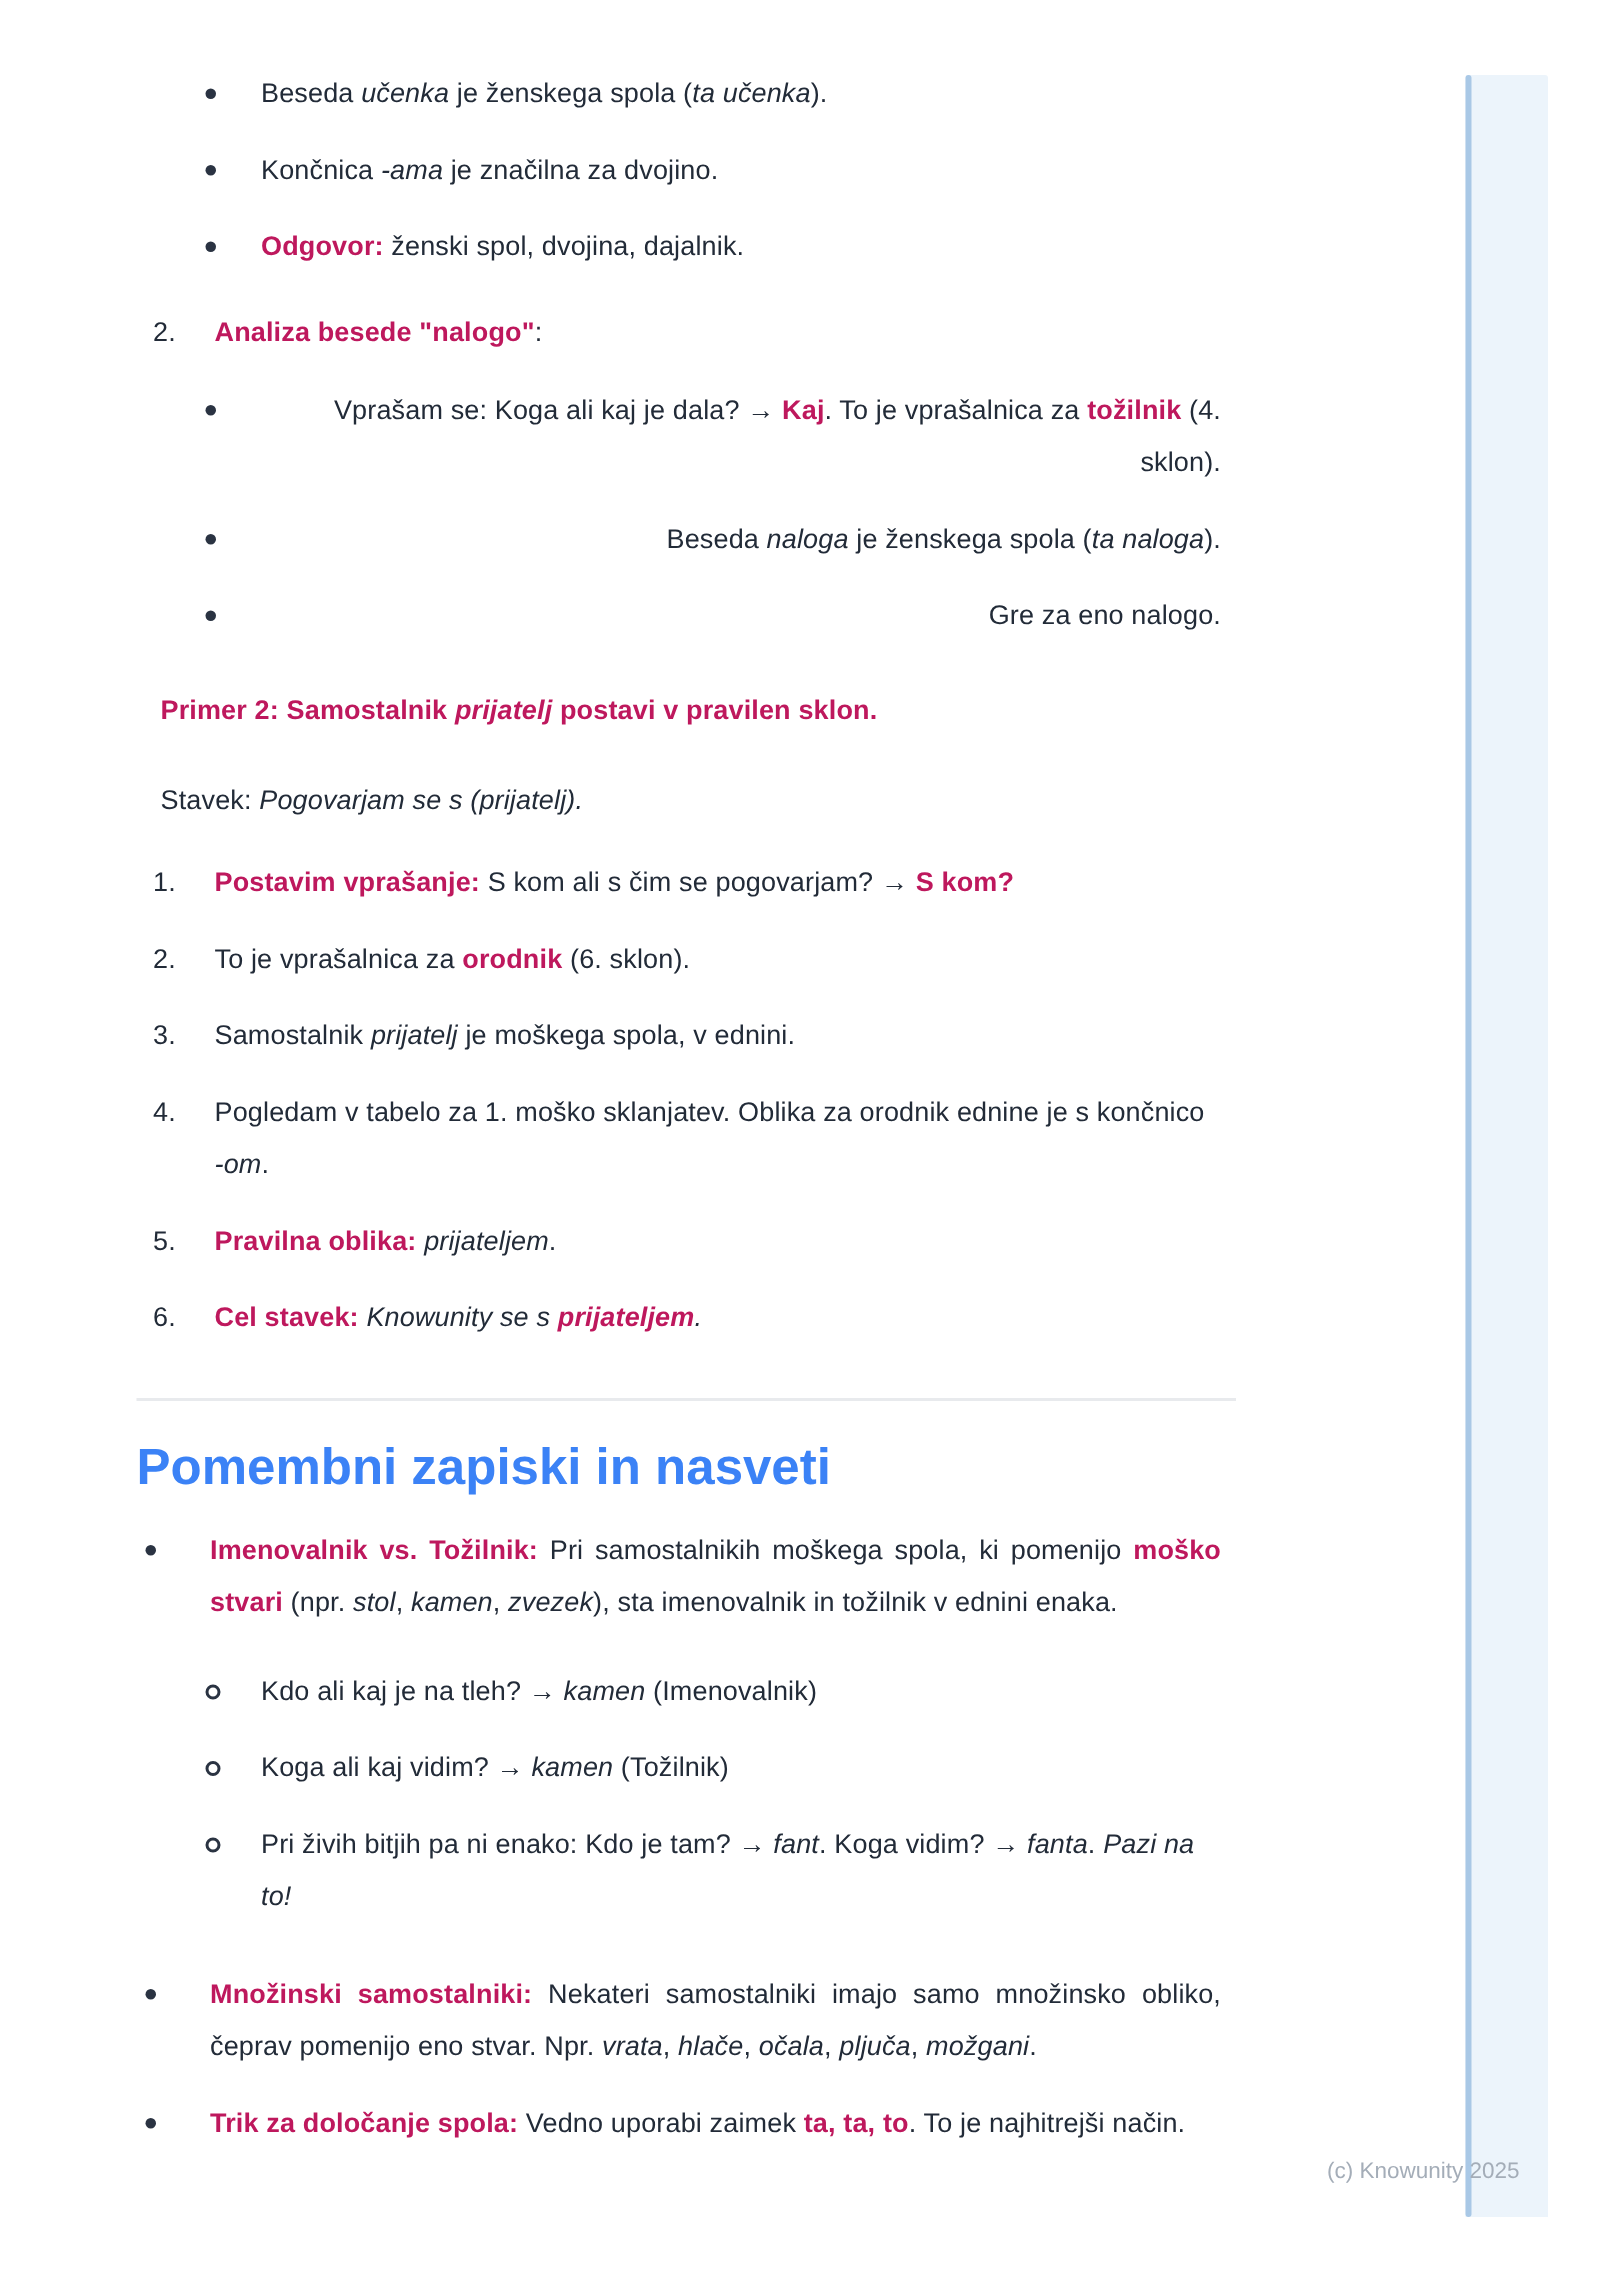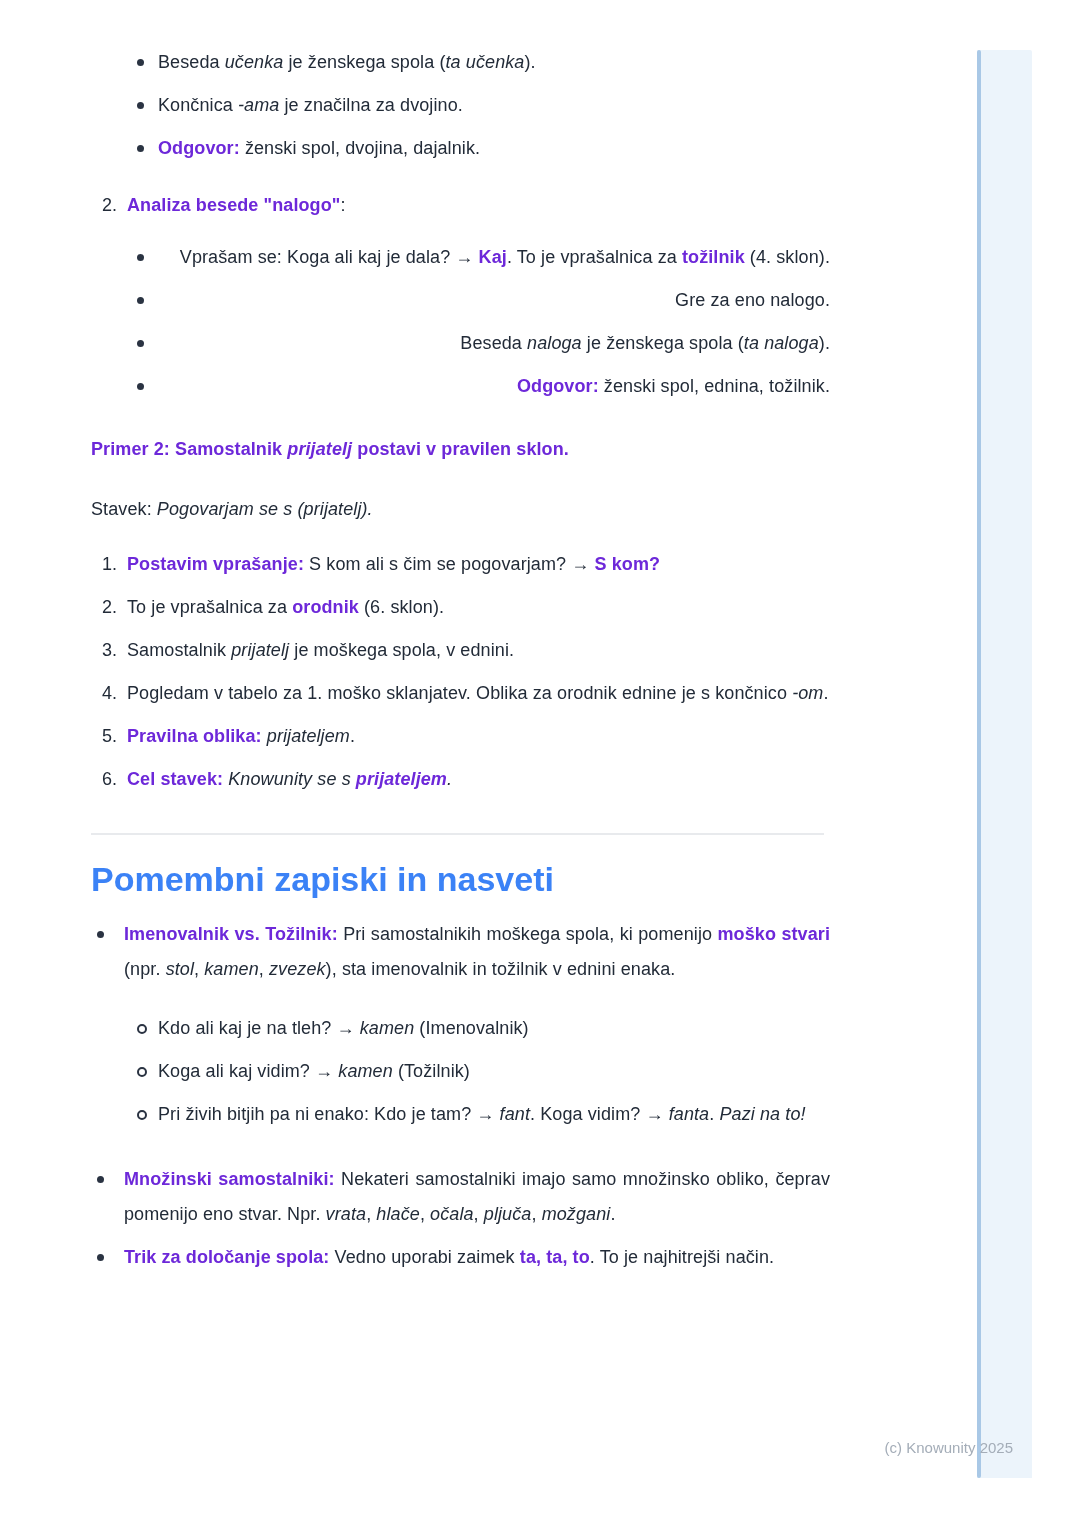--- a/index.html
+++ b/index.html
@@ -9,23 +9,23 @@
     font-family:"Liberation Sans","DejaVu Sans",sans-serif;
     color:#222b38;
     position:relative;
     overflow:hidden;
   }
   .page{position:absolute;inset:0;}
   .content{
     position:absolute;left:91px;top:0;width:739px;
     font-size:18px;line-height:35px;letter-spacing:0.1px;
   }
-  p{margin:0;}
+  p{margin:16px;}
   ul{list-style:none;margin:0;padding:0;}
-  .b{font-weight:700;color:#6d28d9;}
+  .b{font-weight:700;color:#be185d;}
   .i{font-style:italic;}
 
   
   .blist li{
     position:relative;padding-left:67px;margin-bottom:8px;
   }
   .blist li::before{
     content:"";position:absolute;left:46px;top:14px;
     width:7px;height:7px;border-radius:50%;background:#2a3342;
   }
@@ -105,27 +105,24 @@
     <div class="numrow nalogo-heading">
       <span class="num">2.</span>
       <p><span class="b">Analiza besede "nalogo"</span><span>:</span></p>
     </div>
 
     <ul class="blist nalogo-list">
       <li>
           <p><span>Vprašam se: Koga ali kaj je dala? → </span><span class="b">Kaj</span><span>. To je vprašalnica za </span><span class="b">tožilnik</span><span> (4. sklon).</span></p>
         </li>
       <li>
-          <p><span>Gre za eno nalogo.</span></p>
-        </li>
-      <li>
           <p><span>Beseda </span><span class="i">naloga</span><span> je ženskega spola (</span><span class="i">ta naloga</span><span>).</span></p>
         </li>
       <li>
-          <p><span class="b">Odgovor:</span><span> ženski spol, ednina, tožilnik.</span></p>
+          <p><span>Gre za eno nalogo.</span></p>
         </li>
     </ul>
 
     <p class="primer"><span class="b">Primer 2: Samostalnik </span><span class="b i">prijatelj</span><span class="b"> postavi v pravilen sklon.</span></p>
 
     <p class="stavek"><span>Stavek: </span><span class="i">Pogovarjam se s (prijatelj).</span></p>
 
     <div class="steps">
       <div class="numrow">
         <span class="num">1.</span>

